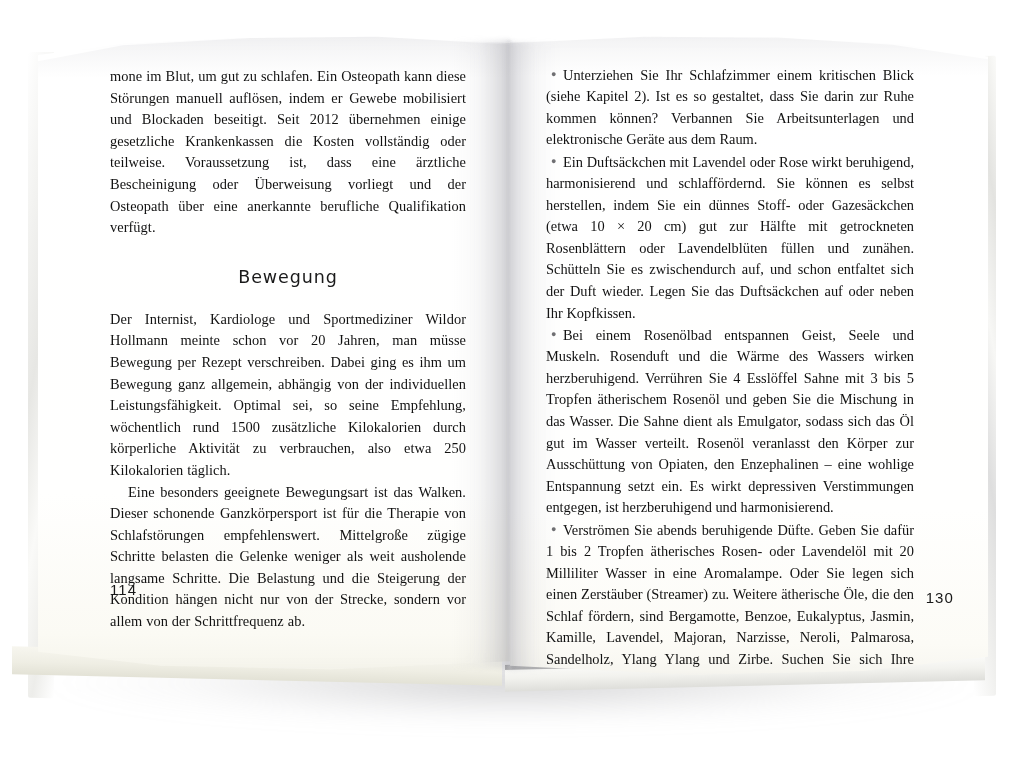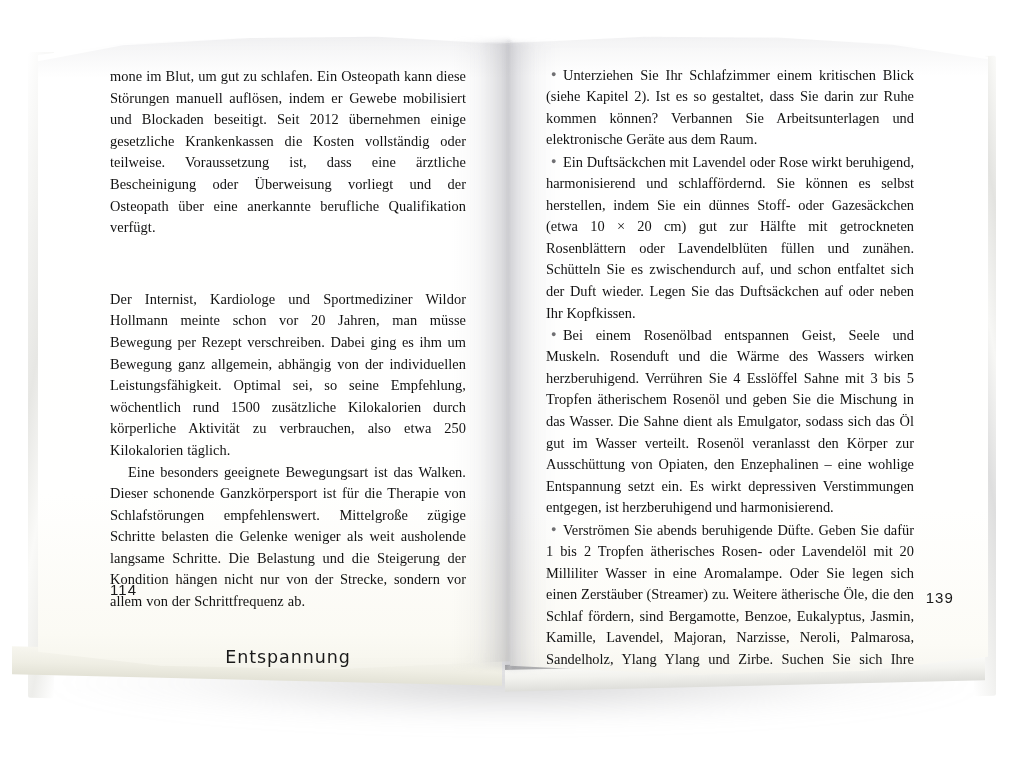--- a/index.html
+++ b/index.html
@@ -293,20 +293,21 @@
   <div class="foredge-left"></div>
   <div class="foredge-right"></div>
   <div class="foredge-shadowline"></div>
 
   <div class="page page-left">
     <div class="textcol col-left">
 
       <p class="para noindent">mone im Blut, um gut zu schlafen. Ein Osteopath kann diese Störungen manuell auflösen, indem er Gewebe mobilisiert und Blockaden beseitigt. Seit 2012 übernehmen einige gesetzliche Krankenkassen die Kosten vollständig oder teilweise. Voraussetzung ist, dass eine ärztliche Bescheinigung oder Überweisung vorliegt und der Osteopath über eine anerkannte berufliche Qualifikation verfügt.</p>
 
       <div class="sp-before-heading"></div>
+      <h2 class="heading">Bewegung</h2>
       <div class="sp-after-heading"></div>
 
       <p class="para noindent">Der Internist, Kardiologe und Sportmediziner Wildor Hollmann meinte schon vor 20 Jahren, man müsse Bewegung per Rezept verschreiben. Dabei ging es ihm um Bewegung ganz allgemein, abhängig von der individuellen Leistungsfähigkeit. Optimal sei, so seine Empfehlung, wöchentlich rund 1500 zusätzliche Kilokalorien durch körperliche Aktivität zu verbrauchen, also etwa 250 Kilokalorien täglich.</p>
 
       <p class="para">Eine besonders geeignete Bewegungsart ist das Walken. Dieser schonende Ganzkörpersport ist für die Therapie von Schlafstörungen empfehlenswert. Mittelgroße zügige Schritte belasten die Gelenke weniger als weit ausholende langsame Schritte. Die Belastung und die Steigerung der Kondition hängen nicht nur von der Strecke, sondern vor allem von der Schrittfrequenz ab.</p>
 
       <div class="sp-block"></div>
       <h2 class="heading">Entspannung</h2>
 
     </div>
@@ -328,21 +329,21 @@
       <p class="bullet-item">
         <span class="bullet-glyph">●</span><span>Bei einem </span><b>Rosenölbad</b><span> entspannen Geist, Seele und Muskeln. Rosenduft und die Wärme des Wassers wirken herzberuhigend. Verrühren Sie 4 Esslöffel Sahne mit 3 bis 5 Tropfen ätherischem Rosenöl und geben Sie die Mischung in das Wasser. Die Sahne dient als Emulgator, sodass sich das Öl gut im Wasser verteilt. Rosenöl veranlasst den Körper zur Ausschüttung von Opiaten, den Enzephalinen – eine wohlige Entspannung setzt ein. Es wirkt depressiven Verstimmungen entgegen, ist herzberuhigend und harmonisierend.</span>
       </p>
 
       <p class="bullet-item">
         <span class="bullet-glyph">●</span><span>Verströmen Sie abends </span><b>beruhigende Düfte.</b><span> Geben Sie dafür 1 bis 2 Tropfen ätherisches Rosen- oder Lavendelöl mit 20 Milliliter Wasser in eine Aromalampe. Oder Sie legen sich einen Zerstäuber (Streamer) zu. Weitere ätherische Öle, die den Schlaf fördern, sind Bergamotte, Benzoe, Eukalyptus, Jasmin, Kamille, Lavendel, Majoran, Narzisse, Neroli, Palmarosa, Sandelholz, Ylang Ylang und Zirbe. Suchen Sie sich Ihre persönliche Duftnote aus oder kombinieren Sie mehrere Düfte miteinander, etwa Lavendel mit Rose und Neroli.</span>
       </p>
 
     </div>
 
-    <div class="folio folio-right">139</div>
+    <div class="folio folio-right">130</div>
   </div>
 
   <div class="gutter-shade-left"></div>
   <div class="gutter-shade-right"></div>
   <div class="gutter-crease"></div>
   <div class="curl-top-left"></div>
   <div class="curl-top-right"></div>
 
 </div>
 

